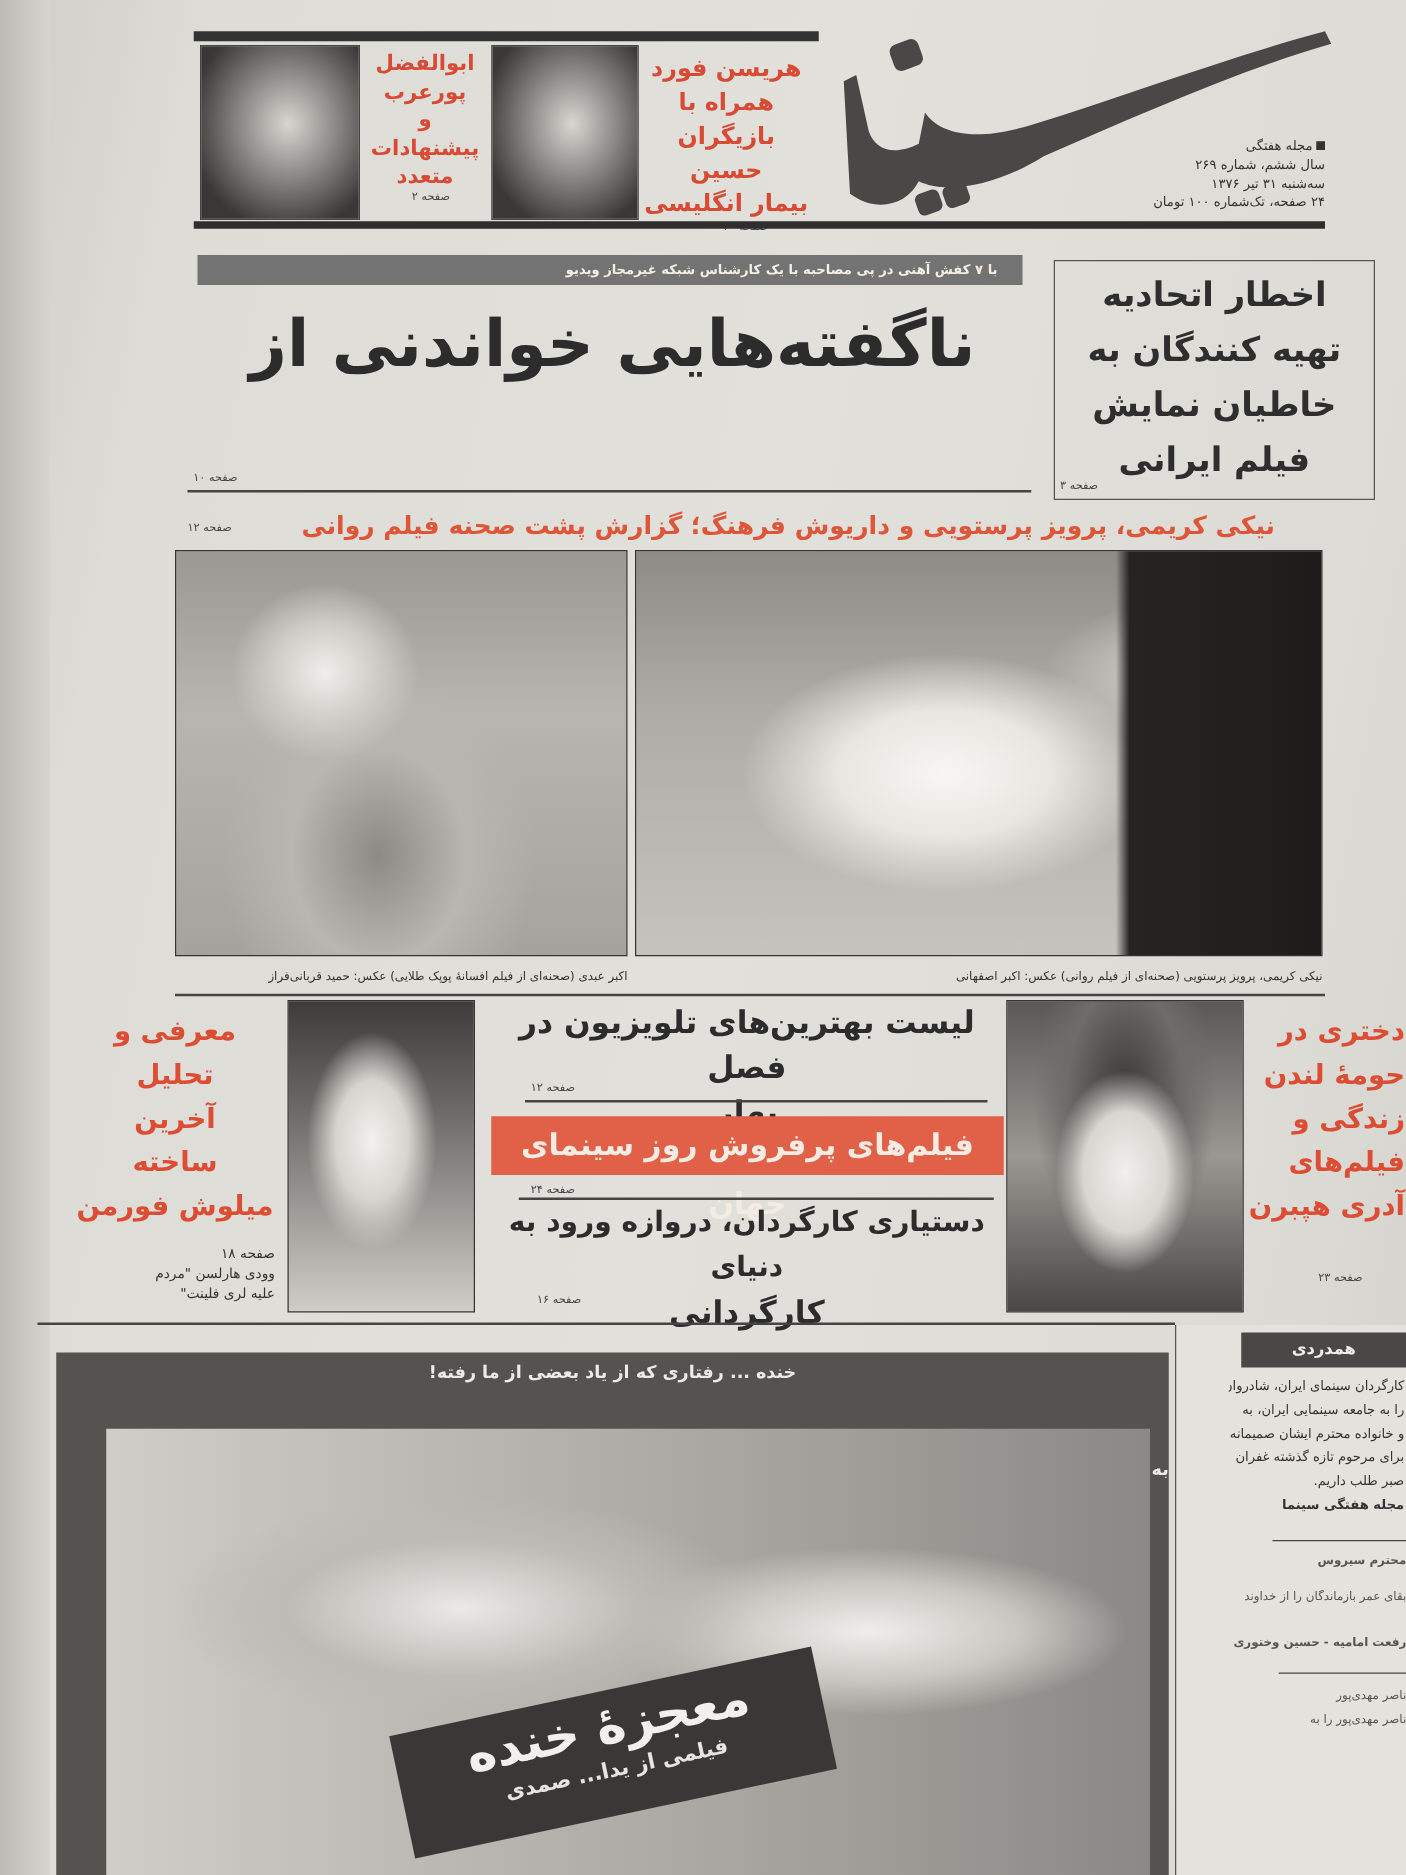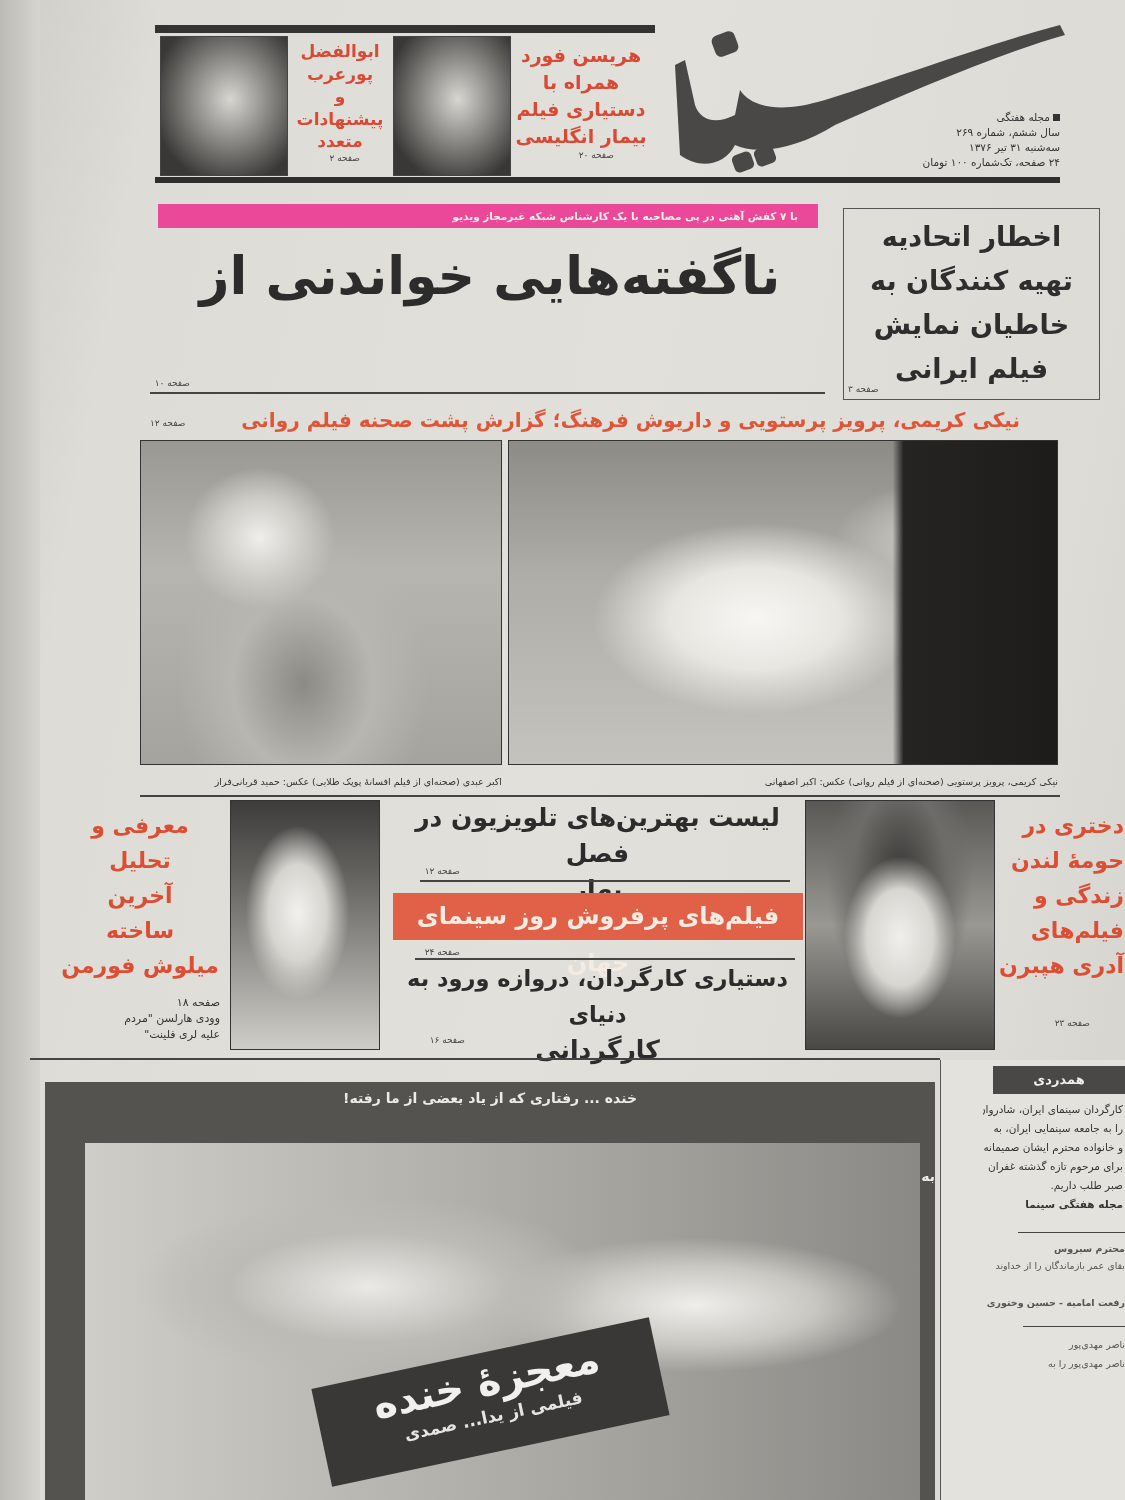--- a/index.html
+++ b/index.html
@@ -38,21 +38,21 @@
     background: radial-gradient(ellipse at 55% 45%, #d8d6d1 0%, #8a8884 40%, #3a3836 80%);
     border: 1px solid #444;
   }
   .teaser-text {
     color: #d94a35; font-weight: bold; font-size: 19px; line-height: 27px; text-align: center;
   }
   .page-ref { font-size: 9px; color: #444; }
 
   
   .red-strap {
-    left: 158px; top: 204px; width: 660px; height: 24px; background: #ec4899;
+    left: 158px; top: 204px; width: 660px; height: 24px; background: #737373;
     color: #f5eee5; font-size: 10.5px; font-weight: bold; text-align: right;
     padding-right: 20px; line-height: 24px;
   }
   .main-headline {
     left: 150px; top: 232px; width: 680px; text-align: center;
     font-size: 52px; font-weight: bold; line-height: 68px; color: #2c2c2c;
     letter-spacing: -1px;
     margin-top: 10px;
   }
   .boxed-headline {
@@ -167,21 +167,21 @@
   <div>۲۴ صفحه، تک‌شماره ۱۰۰ تومان</div>
 </div>
 
 <div class="abs top-rule"></div>
 
 <div class="abs teaser-box teaser-photo" style="left:393px; width:118px;"></div>
 <div class="abs teaser-box rtl" style="left:512px; width:138px;">
   <div class="teaser-text" style="margin-top:6px;">
     <div>هریسن فورد</div>
     <div>همراه با</div>
-    <div>دستیاری فیلم</div>
+    <div>بازیگران حسین</div>
     <div>بیمار انگلیسی</div>
   </div>
   <div class="page-ref" style="text-align:right; padding-right:36px;margin-left:13px;">صفحه ۲۰</div>
 </div>
 
 <div class="abs teaser-box teaser-photo" style="left:160px; width:128px;"></div>
 <div class="abs teaser-box rtl" style="left:290px; width:100px;">
   <div class="teaser-text" style="font-size:17px; line-height:22.5px; margin-top:4px;">
     <div>ابوالفضل</div>
     <div>پورعرب</div>
@@ -276,18 +276,18 @@
   <div class="condolence-body">
     <div>کارگردان سینمای ایران، شادروان</div>
     <div>را به جامعه سینمایی ایران، به</div>
     <div>و خانواده محترم ایشان صمیمانه</div>
     <div>برای مرحوم تازه گذشته غفران</div>
     <div>صبر طلب داریم.</div>
     <div style="text-align:right; padding-right:0; font-weight:bold; margin-right:0;">مجله هفتگی سینما</div>
   </div>
   <div class="thin-rule" style="margin:18px 0 10px 35px; height:1px;"></div>
   <div class="notice" style="font-weight:bold;">محترم سیروس</div>
-  <div class="notice" style="margin-top:6px;">بقای عمر بازماندگان را از خداوند</div>
+  <div class="notice" style="margin-top:18px;">بقای عمر بازماندگان را از خداوند</div>
   <div class="notice" style="margin-top:26px; font-weight:bold;">رفعت امامیه - حسین وختوری</div>
   <div class="thin-rule" style="margin:18px 0 12px 40px; height:1px;"></div>
   <div class="notice">ناصر مهدی‌پور</div>
   <div class="notice" style="margin-top:8px;">ناصر مهدی‌پور را به</div>
 </div>
 
 </body></html>

